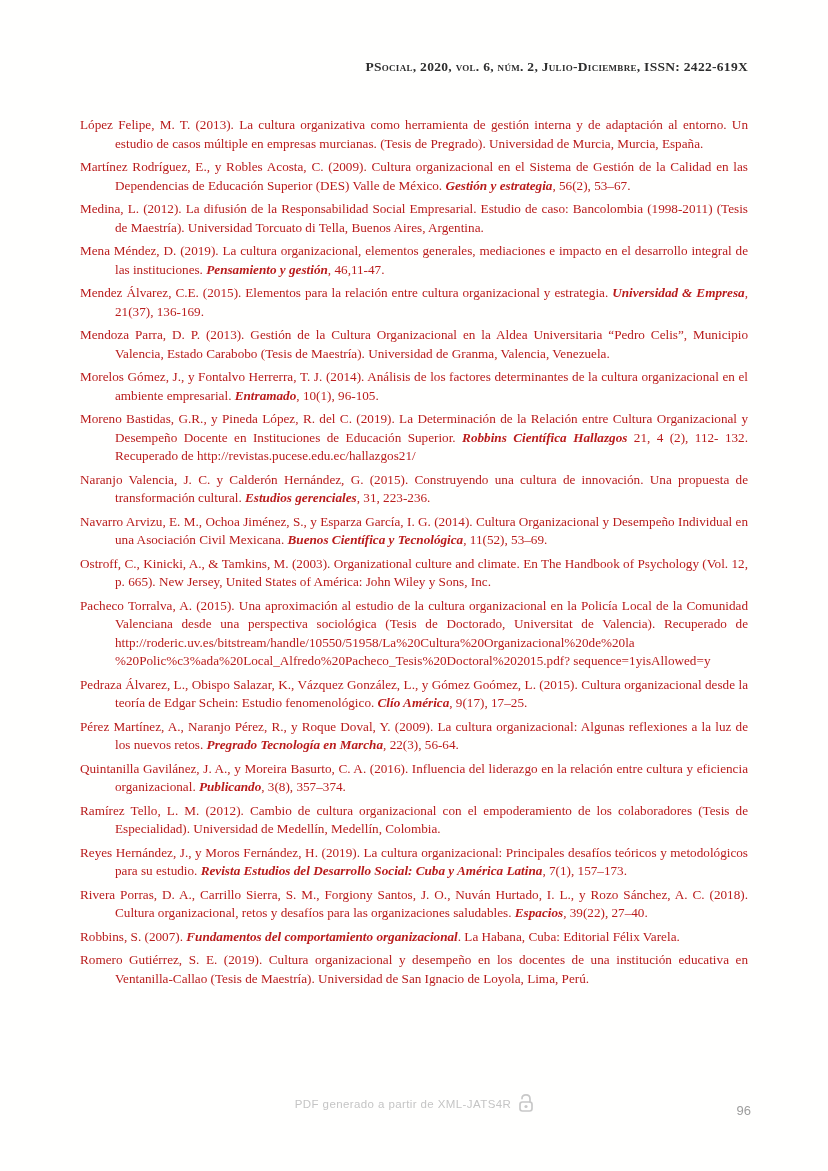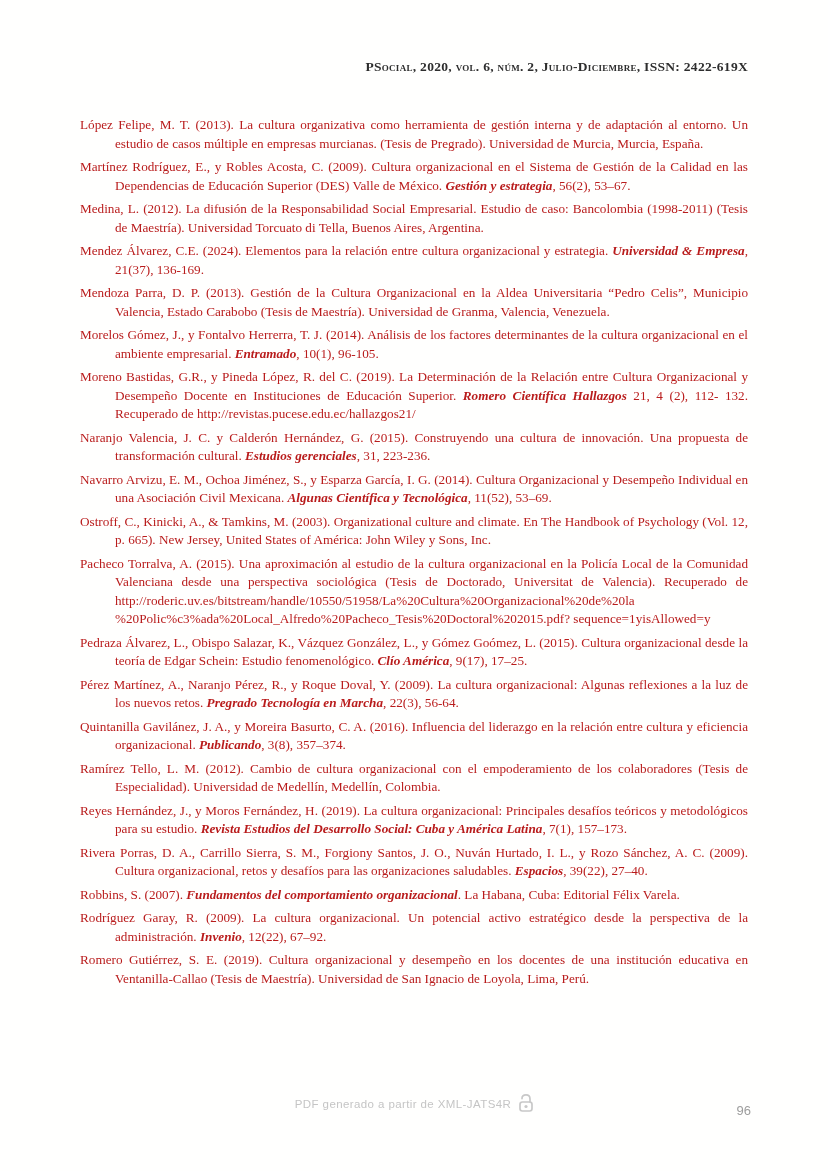--- a/index.html
+++ b/index.html
@@ -82,36 +82,36 @@
 <div class="page">
 
   <div class="journal-header">
     <span>PSocial, 2020, vol. 6, núm. 2, Julio-Diciembre, ISSN: 2422-619X</span>
   </div>
 
   <main class="refs" id="refs">
       <p class="ref"><span>López Felipe, M. T. (2013). La cultura organizativa como herramienta de gestión interna y de adaptación al entorno. Un estudio de casos múltiple en empresas murcianas. (Tesis de Pregrado). Universidad de Murcia, Murcia, España.</span></p>
       <p class="ref"><span>Martínez Rodríguez, E., y Robles Acosta, C. (2009). Cultura organizacional en el Sistema de Gestión de la Calidad en las Dependencias de Educación Superior (DES) Valle de México. </span><em>Gestión y estrategia</em><span>, 56(2), 53–67.</span></p>
       <p class="ref"><span>Medina, L. (2012). La difusión de la Responsabilidad Social Empresarial. Estudio de caso: Bancolombia (1998-2011) (Tesis de Maestría). Universidad Torcuato di Tella, Buenos Aires, Argentina.</span></p>
-      <p class="ref"><span>Mendez Álvarez, C.E. (2024). Elementos para la relación entre cultura organizacional y estrategia. </span><em>Universidad &amp; Empresa</em><span>, 21(37), 136-169.</span></p>
+      <p class="ref"><span>Mena Méndez, D. (2019). La cultura organizacional, elementos generales, mediaciones e impacto en el desarrollo integral de las instituciones. </span><em>Pensamiento y gestión</em><span>, 46,11-47.</span></p>
+      <p class="ref"><span>Mendez Álvarez, C.E. (2015). Elementos para la relación entre cultura organizacional y estrategia. </span><em>Universidad &amp; Empresa</em><span>, 21(37), 136-169.</span></p>
       <p class="ref"><span>Mendoza Parra, D. P. (2013). Gestión de la Cultura Organizacional en la Aldea Universitaria “Pedro Celis”, Municipio Valencia, Estado Carabobo (Tesis de Maestría). Universidad de Granma, Valencia, Venezuela.</span></p>
       <p class="ref"><span>Morelos Gómez, J., y Fontalvo Herrerra, T. J. (2014). Análisis de los factores determinantes de la cultura organizacional en el ambiente empresarial. </span><em>Entramado</em><span>, 10(1), 96-105.</span></p>
-      <p class="ref"><span>Moreno Bastidas, G.R., y Pineda López, R. del C. (2019). La Determinación de la Relación entre Cultura Organizacional y Desempeño Docente en Instituciones de Educación Superior. </span><em>Romero Científica Hallazgos</em><span> 21, 4 (2), 112- 132. Recuperado de http://revistas.pucese.edu.ec/hallazgos21/</span></p>
+      <p class="ref"><span>Moreno Bastidas, G.R., y Pineda López, R. del C. (2019). La Determinación de la Relación entre Cultura Organizacional y Desempeño Docente en Instituciones de Educación Superior. </span><em>Robbins Científica Hallazgos</em><span> 21, 4 (2), 112- 132. Recuperado de http://revistas.pucese.edu.ec/hallazgos21/</span></p>
       <p class="ref"><span>Naranjo Valencia, J. C. y Calderón Hernández, G. (2015). Construyendo una cultura de innovación. Una propuesta de transformación cultural. </span><em>Estudios gerenciales</em><span>, 31, 223-236.</span></p>
-      <p class="ref"><span>Navarro Arvizu, E. M., Ochoa Jiménez, S., y Esparza García, I. G. (2014). Cultura Organizacional y Desempeño Individual en una Asociación Civil Mexicana. </span><em>Algunas Científica y Tecnológica</em><span>, 11(52), 53–69.</span></p>
+      <p class="ref"><span>Navarro Arvizu, E. M., Ochoa Jiménez, S., y Esparza García, I. G. (2014). Cultura Organizacional y Desempeño Individual en una Asociación Civil Mexicana. </span><em>Buenos Científica y Tecnológica</em><span>, 11(52), 53–69.</span></p>
       <p class="ref"><span>Ostroff, C., Kinicki, A., &amp; Tamkins, M. (2003). Organizational culture and climate. En The Handbook of Psychology (Vol. 12, p. 665). New Jersey, United States of América: John Wiley y Sons, Inc.</span></p>
       <p class="ref"><span>Pacheco Torralva, A. (2015). Una aproximación al estudio de la cultura organizacional en la Policía Local de la Comunidad Valenciana desde una perspectiva sociológica (Tesis de Doctorado, Universitat de Valencia). Recuperado de http://roderic.uv.es/bitstream/handle/10550/51958/La%20Cultura%20Organizacional%20de%20la %20Polic%c3%ada%20Local_Alfredo%20Pacheco_Tesis%20Doctoral%202015.pdf? sequence=1yisAllowed=y</span></p>
       <p class="ref"><span>Pedraza Álvarez, L., Obispo Salazar, K., Vázquez González, L., y Gómez Goómez, L. (2015). Cultura organizacional desde la teoría de Edgar Schein: Estudio fenomenológico. </span><em>Clío América</em><span>, 9(17), 17–25.</span></p>
       <p class="ref"><span>Pérez Martínez, A., Naranjo Pérez, R., y Roque Doval, Y. (2009). La cultura organizacional: Algunas reflexiones a la luz de los nuevos retos. </span><em>Pregrado Tecnología en Marcha</em><span>, 22(3), 56-64.</span></p>
       <p class="ref"><span>Quintanilla Gavilánez, J. A., y Moreira Basurto, C. A. (2016). Influencia del liderazgo en la relación entre cultura y eficiencia organizacional. </span><em>Publicando</em><span>, 3(8), 357–374.</span></p>
       <p class="ref"><span>Ramírez Tello, L. M. (2012). Cambio de cultura organizacional con el empoderamiento de los colaboradores (Tesis de Especialidad). Universidad de Medellín, Medellín, Colombia.</span></p>
       <p class="ref"><span>Reyes Hernández, J., y Moros Fernández, H. (2019). La cultura organizacional: Principales desafíos teóricos y metodológicos para su estudio. </span><em>Revista Estudios del Desarrollo Social: Cuba y América Latina</em><span>, 7(1), 157–173.</span></p>
-      <p class="ref"><span>Rivera Porras, D. A., Carrillo Sierra, S. M., Forgiony Santos, J. O., Nuván Hurtado, I. L., y Rozo Sánchez, A. C. (2009). Cultura organizacional, retos y desafíos para las organizaciones saludables. </span><em>Espacios</em><span>, 39(22), 27–40.</span></p>
+      <p class="ref"><span>Rivera Porras, D. A., Carrillo Sierra, S. M., Forgiony Santos, J. O., Nuván Hurtado, I. L., y Rozo Sánchez, A. C. (2018). Cultura organizacional, retos y desafíos para las organizaciones saludables. </span><em>Espacios</em><span>, 39(22), 27–40.</span></p>
       <p class="ref"><span>Robbins, S. (2007). </span><em>Fundamentos del comportamiento organizacional</em><span>. La Habana, Cuba: Editorial Félix Varela.</span></p>
-      <p class="ref"><span>Rodríguez Garay, R. (2009). La cultura organizacional. Un potencial activo estratégico desde la perspectiva de la administración. </span><em>Invenio</em><span>, 12(22), 67–92.</span></p>
       <p class="ref"><span>Romero Gutiérrez, S. E. (2019). Cultura organizacional y desempeño en los docentes de una institución educativa en Ventanilla-Callao (Tesis de Maestría). Universidad de San Ignacio de Loyola, Lima, Perú.</span></p>
     </main>
 
   <div class="footer-note">
     <span>PDF generado a partir de XML-JATS4R</span>
     <svg class="oa-icon" width="14" height="18" viewBox="0 0 14 18" aria-hidden="true">
       <path d="M3 4.6 C3 2.1 4.7 0.9 7 0.9 c2.3 0 4 1.4 4 4 V8" fill="none" stroke="#c8c8c8" stroke-width="1.7" stroke-linecap="round"></path>
       <rect x="1" y="8" width="12" height="9" rx="2.4" fill="none" stroke="#c8c8c8" stroke-width="1.7"></rect>
       <circle cx="7" cy="12.5" r="1.6" fill="#c8c8c8"></circle>
     </svg>

